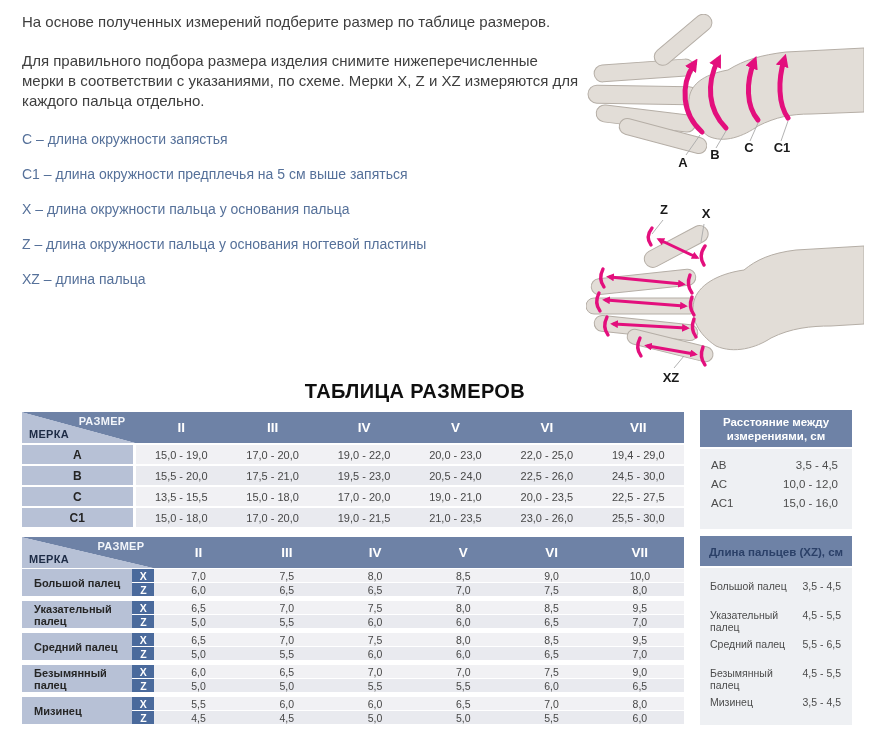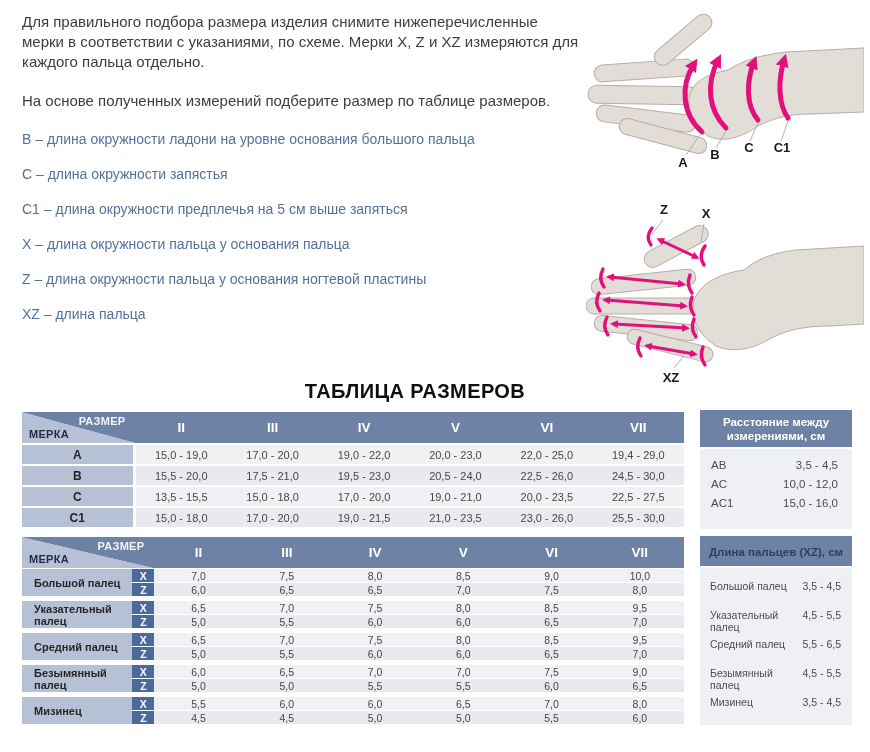--- a/index.html
+++ b/index.html
@@ -72,24 +72,23 @@
   .leader { stroke:#a9a9a9; stroke-width:0.9; }
   .ilabel { font-family:"Liberation Sans",sans-serif; font-size:13px; font-weight:bold; fill:#1a1a1a; }
 </style>
 </head>
 <body>
 
 <div class="page">
 
   <div class="top-section">
     <div class="text-col">
+      <p class="intro-p">На основе полученных измерений подберите размер по таблице размеров.</p>
       <p class="intro-p">Для правильного подбора размера изделия снимите нижеперечисленные мерки в соответствии с указаниями, по схеме. Мерки X, Z и XZ измеряются для каждого пальца отдельно.</p>
-      <p class="intro-p">На основе полученных измерений подберите размер по таблице размеров.</p>
       <div class="definitions">
-          <div class="def-item">В – длина окружности ладони на уровне основания большого пальца</div>
           <div class="def-item">С – длина окружности запястья</div>
           <div class="def-item">С1 – длина окружности предплечья на 5 см выше запяться</div>
           <div class="def-item">X – длина окружности пальца у основания пальца</div>
           <div class="def-item">Z – длина окружности пальца у основания ногтевой пластины</div>
           <div class="def-item">XZ – длина пальца</div>
         </div>
     </div>
 
     <div class="illus-col">
 

